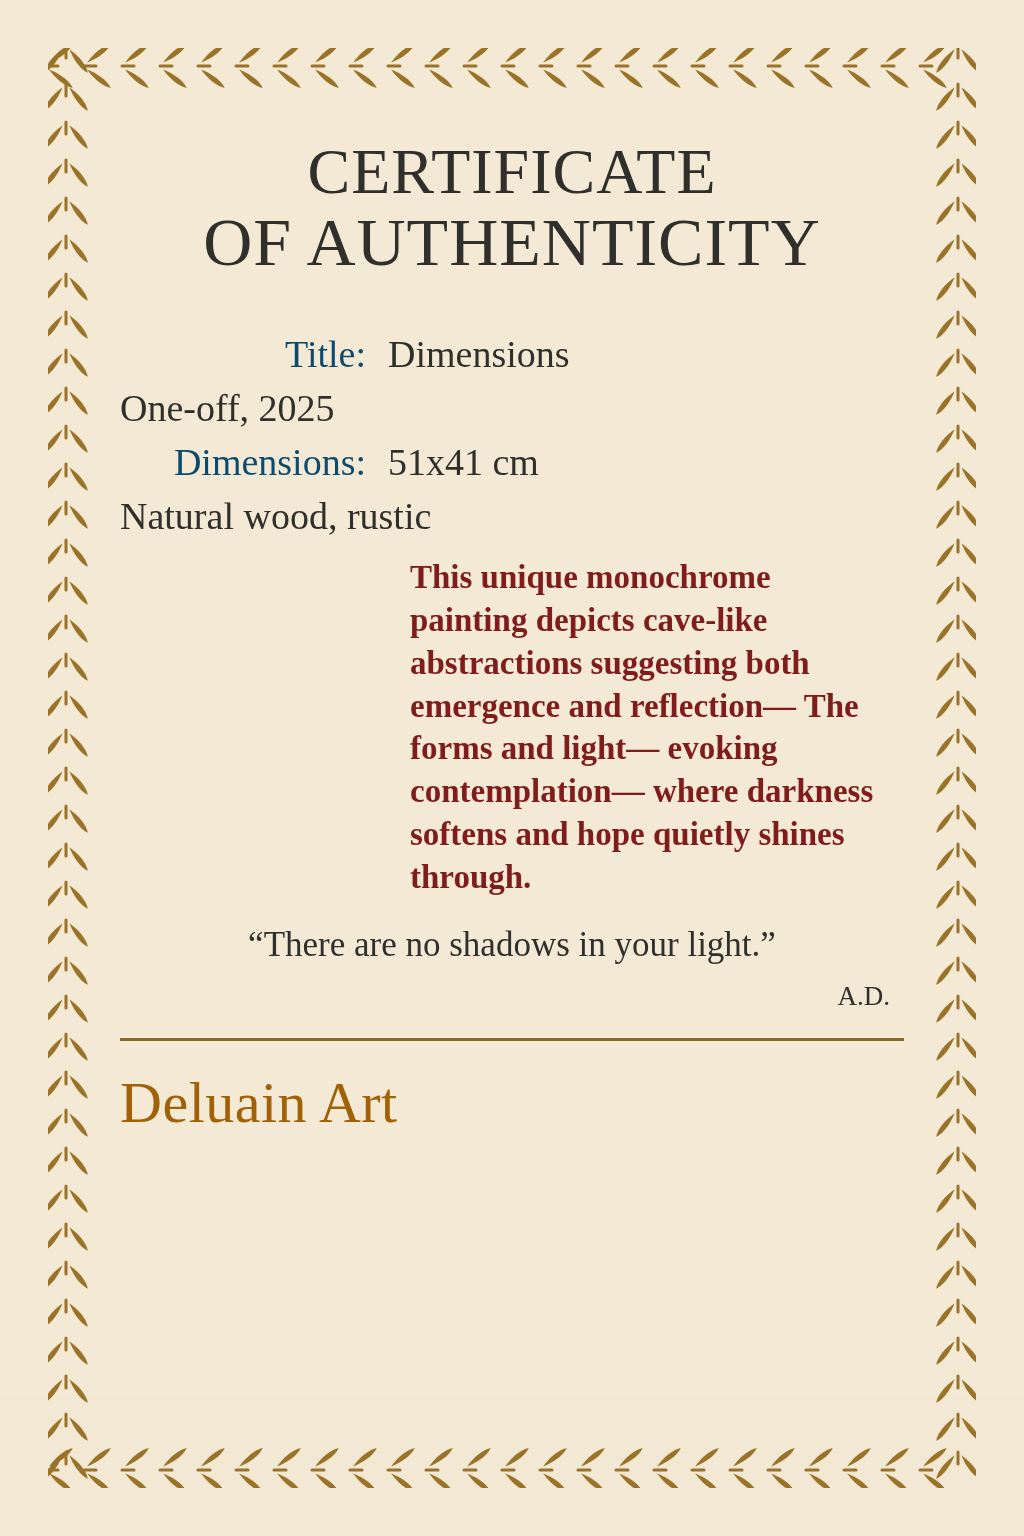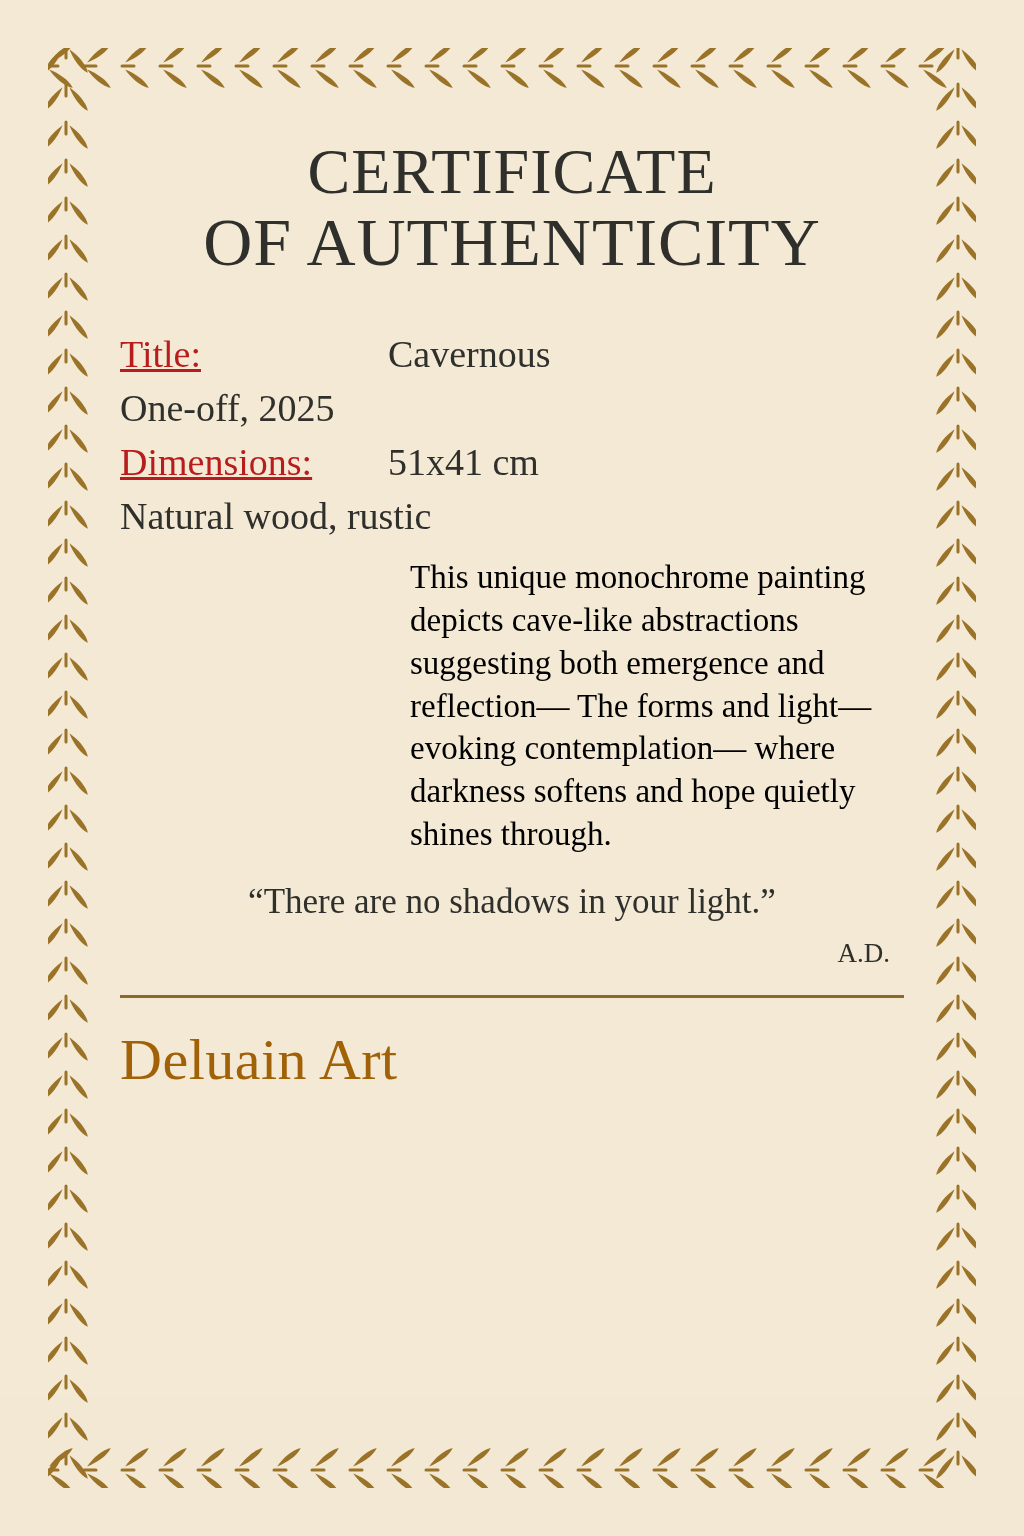--- a/index.html
+++ b/index.html
@@ -59,39 +59,39 @@
     margin-top: 54px;
     width: 100%;
   }
   .field-row {
     display: flex;
     align-items: baseline;
     margin-bottom: 10px;
   }
   .field-label {
     width: 268px;
-    text-align: left;
+    text-align: right;
     padding-right: 22px;
     font-size: 38px;
-    color: #b91c1c;
+    color: #0c4a6e;
     box-sizing: border-box;
-    text-decoration: underline;
   }
   .field-value {
     font-size: 38px;
     color: #2f2f2c;
   }
 
   .description {
     margin-top: 18px;
     margin-left: 290px;
     width: 470px;
     font-size: 33px;
     line-height: 1.30;
-    color: #000000;
+    color: #7f1d1d;
+    font-weight: bold;
   }
 
   .quote {
     margin-top: 26px;
     text-align: center;
     font-size: 35px;
     color: #2f2f2c;
   }
   .signature {
     margin-top: 16px;
@@ -281,21 +281,21 @@
   <div class="content">
 
     <div class="title-block">
       <div class="title-line l1">CERTIFICATE</div>
       <div class="title-line l2">OF AUTHENTICITY</div>
     </div>
 
     <div class="fields">
       <div class="field-row">
         <div class="field-label">Title:</div>
-        <div class="field-value">Cavernous</div>
+        <div class="field-value">Dimensions</div>
       </div>
       <div class="field-row">
         <div class="field-value">One-off, 2025</div>
       </div>
       <div class="field-row">
         <div class="field-label">Dimensions:</div>
         <div class="field-value">51x41 cm</div>
       </div>
       <div class="field-row">
         <div class="field-value">Natural wood, rustic</div>

